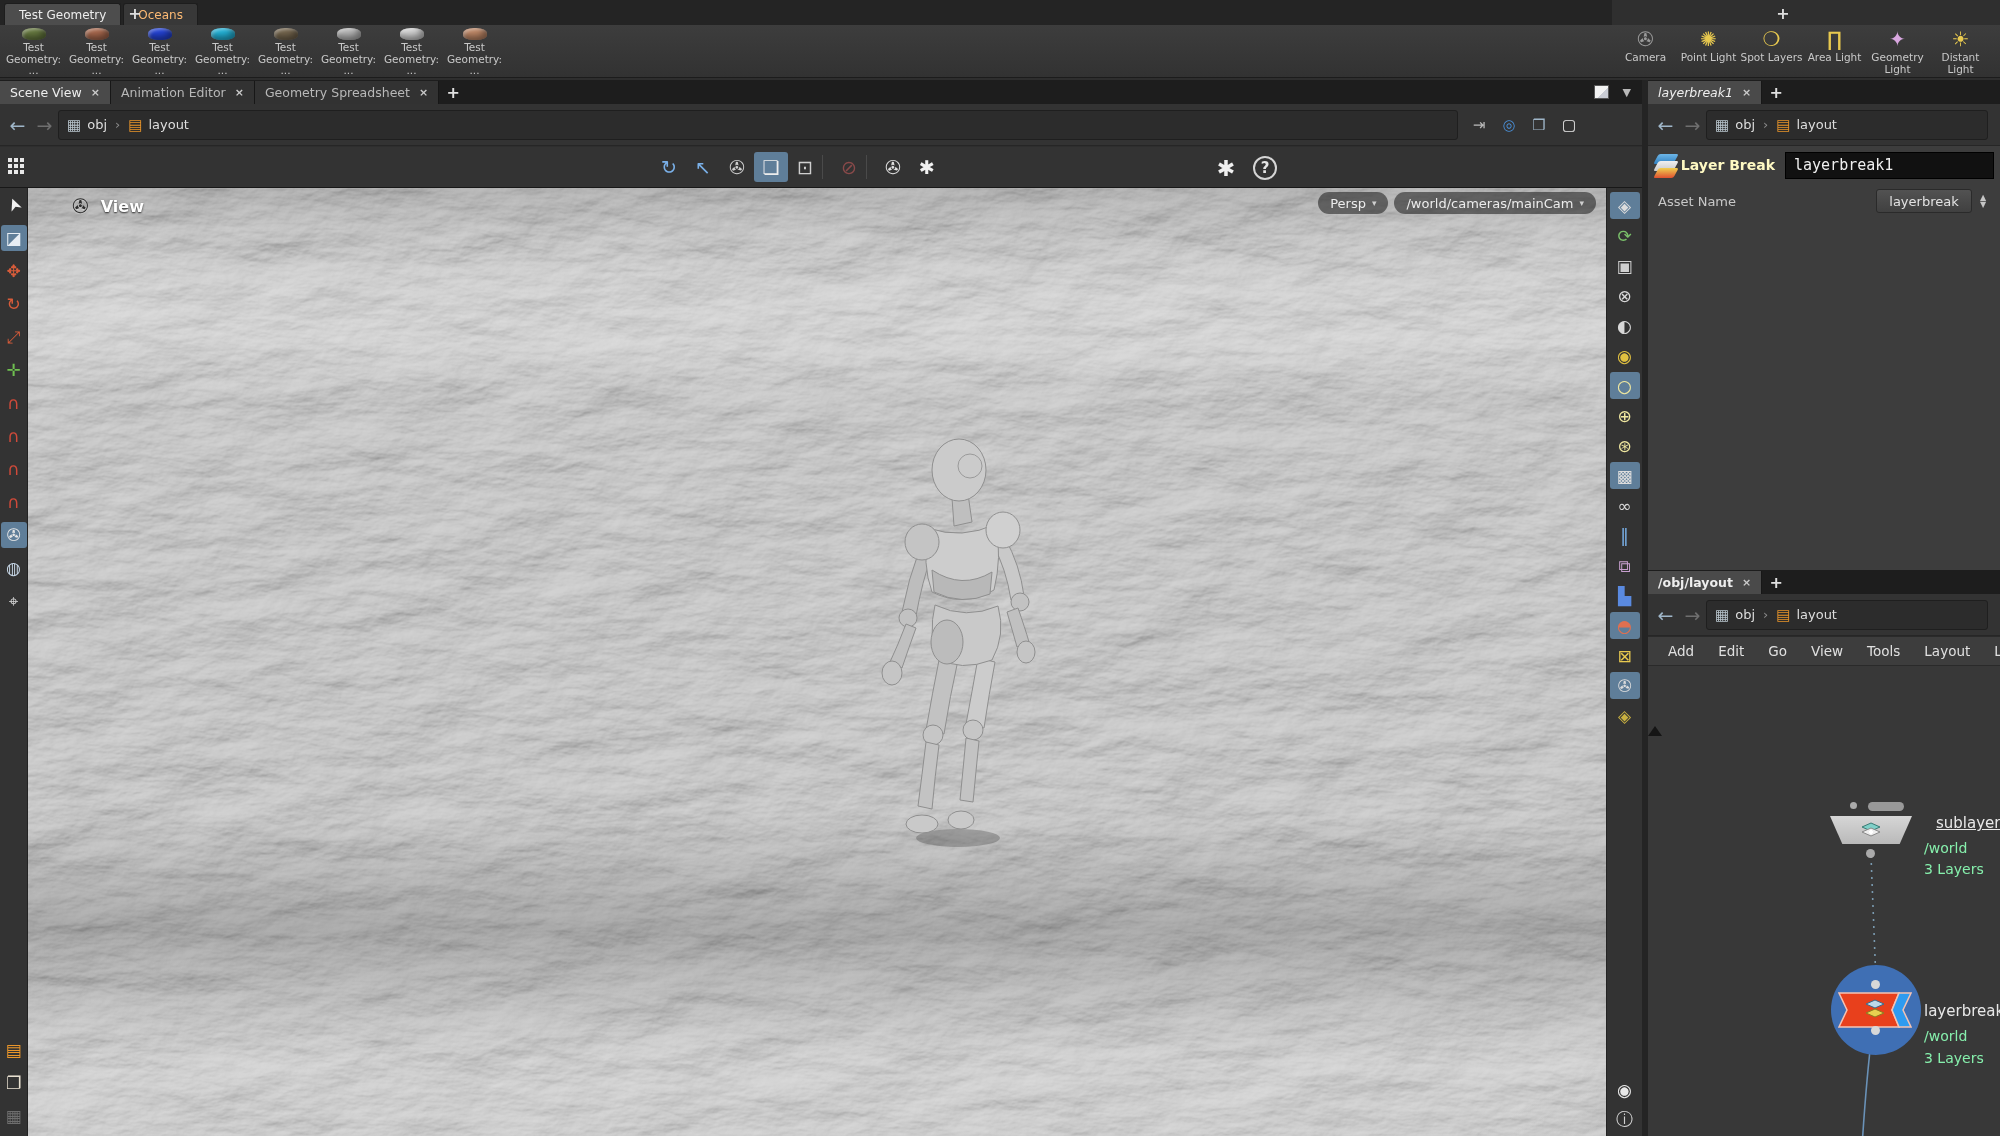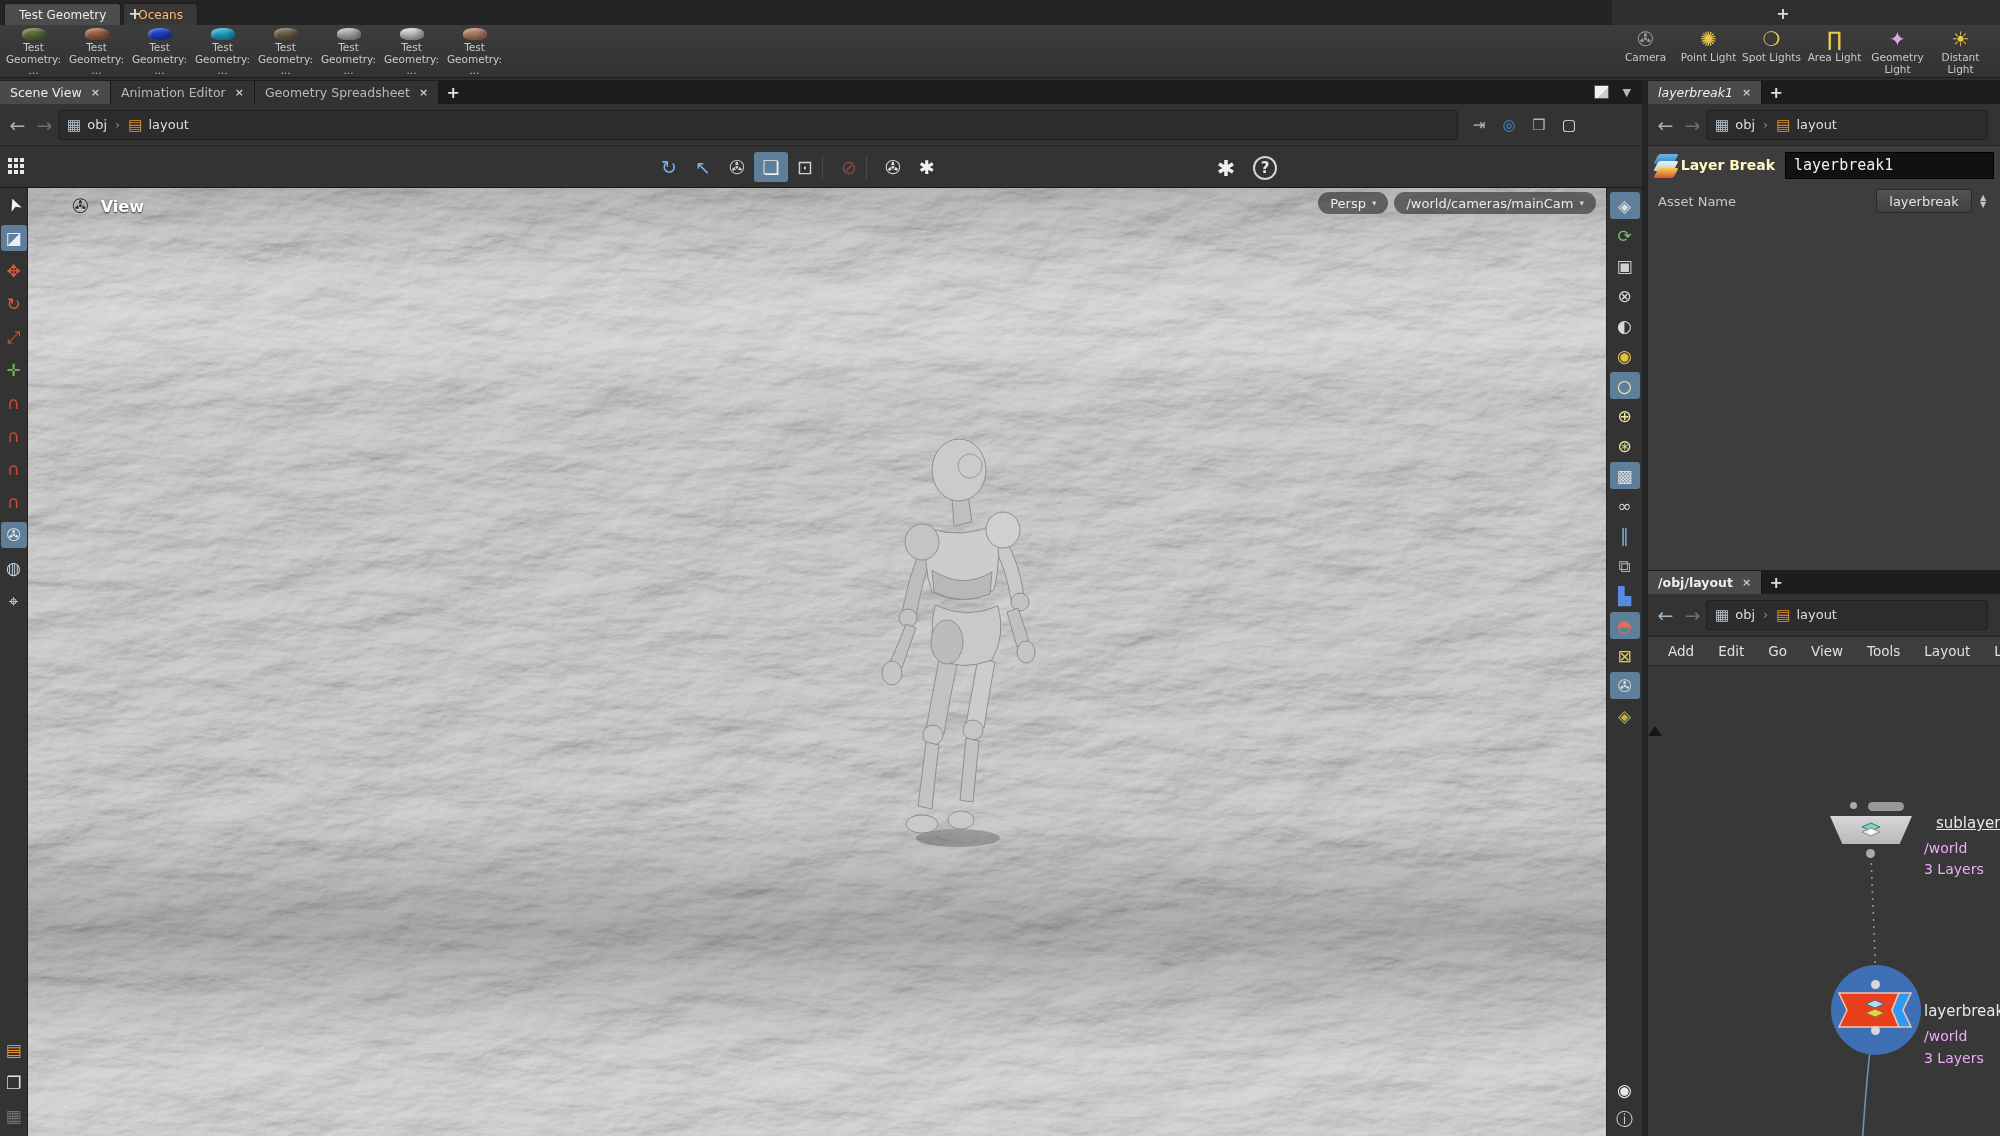--- a/index.html
+++ b/index.html
@@ -97,21 +97,21 @@
 
   #net-canvas { position:absolute; left:0; top:666px; right:0; bottom:0; background:#383838; overflow:hidden; }
   .node-label { position:absolute; color:#e8e8e8; font-size:15px; white-space:nowrap; }
   .node-sub { position:absolute; font-size:14px; white-space:nowrap; }
   #sublayer-shape { position:absolute; left:182px; top:150px; width:82px; height:28px; background:linear-gradient(#d6d6d6,#b9b9b9); clip-path:polygon(0 0,100% 0,85% 100%,15% 100%); display:flex; align-items:center; justify-content:center; }
   #sublayer-badge { position:absolute; left:220px; top:136px; width:36px; height:9px; border-radius:5px; background:#999999; }
   .net-dot { position:absolute; width:9px; height:9px; border-radius:50%; background:#aaaaaa; }
   #lb-ring { position:absolute; left:183px; top:299px; width:90px; height:90px; border-radius:50%; background:#3f6fb4; }
   #lb-banner { position:absolute; left:190px; top:326px; }
 
-  .tealtxt { color:#f0abfc; }
+  .tealtxt { color:#86efac; }
 </style>
 </head>
 <body>
 
 <div id="app">
 
   <div class="shelf" id="shelf-left">
     <div class="shelf-tabs">
 
         <div class="shelf-tab active">
@@ -187,21 +187,21 @@
           <span class="tool-label">Camera</span>
         </div>
 
         <div class="shelf-tool" style="color: rgb(232, 201, 79);">
           <span class="glyph">✺</span>
           <span class="tool-label">Point Light</span>
         </div>
 
         <div class="shelf-tool" style="color: rgb(232, 201, 79);">
           <span class="glyph">❍</span>
-          <span class="tool-label">Spot Lights</span>
+          <span class="tool-label">Spot Layers</span>
         </div>
 
         <div class="shelf-tool" style="color: rgb(232, 201, 79);">
           <span class="glyph">∏</span>
           <span class="tool-label">Area Light</span>
         </div>
 
         <div class="shelf-tool" style="color: rgb(217, 167, 224);">
           <span class="glyph">✦</span>
           <span class="tool-label">Geometry

